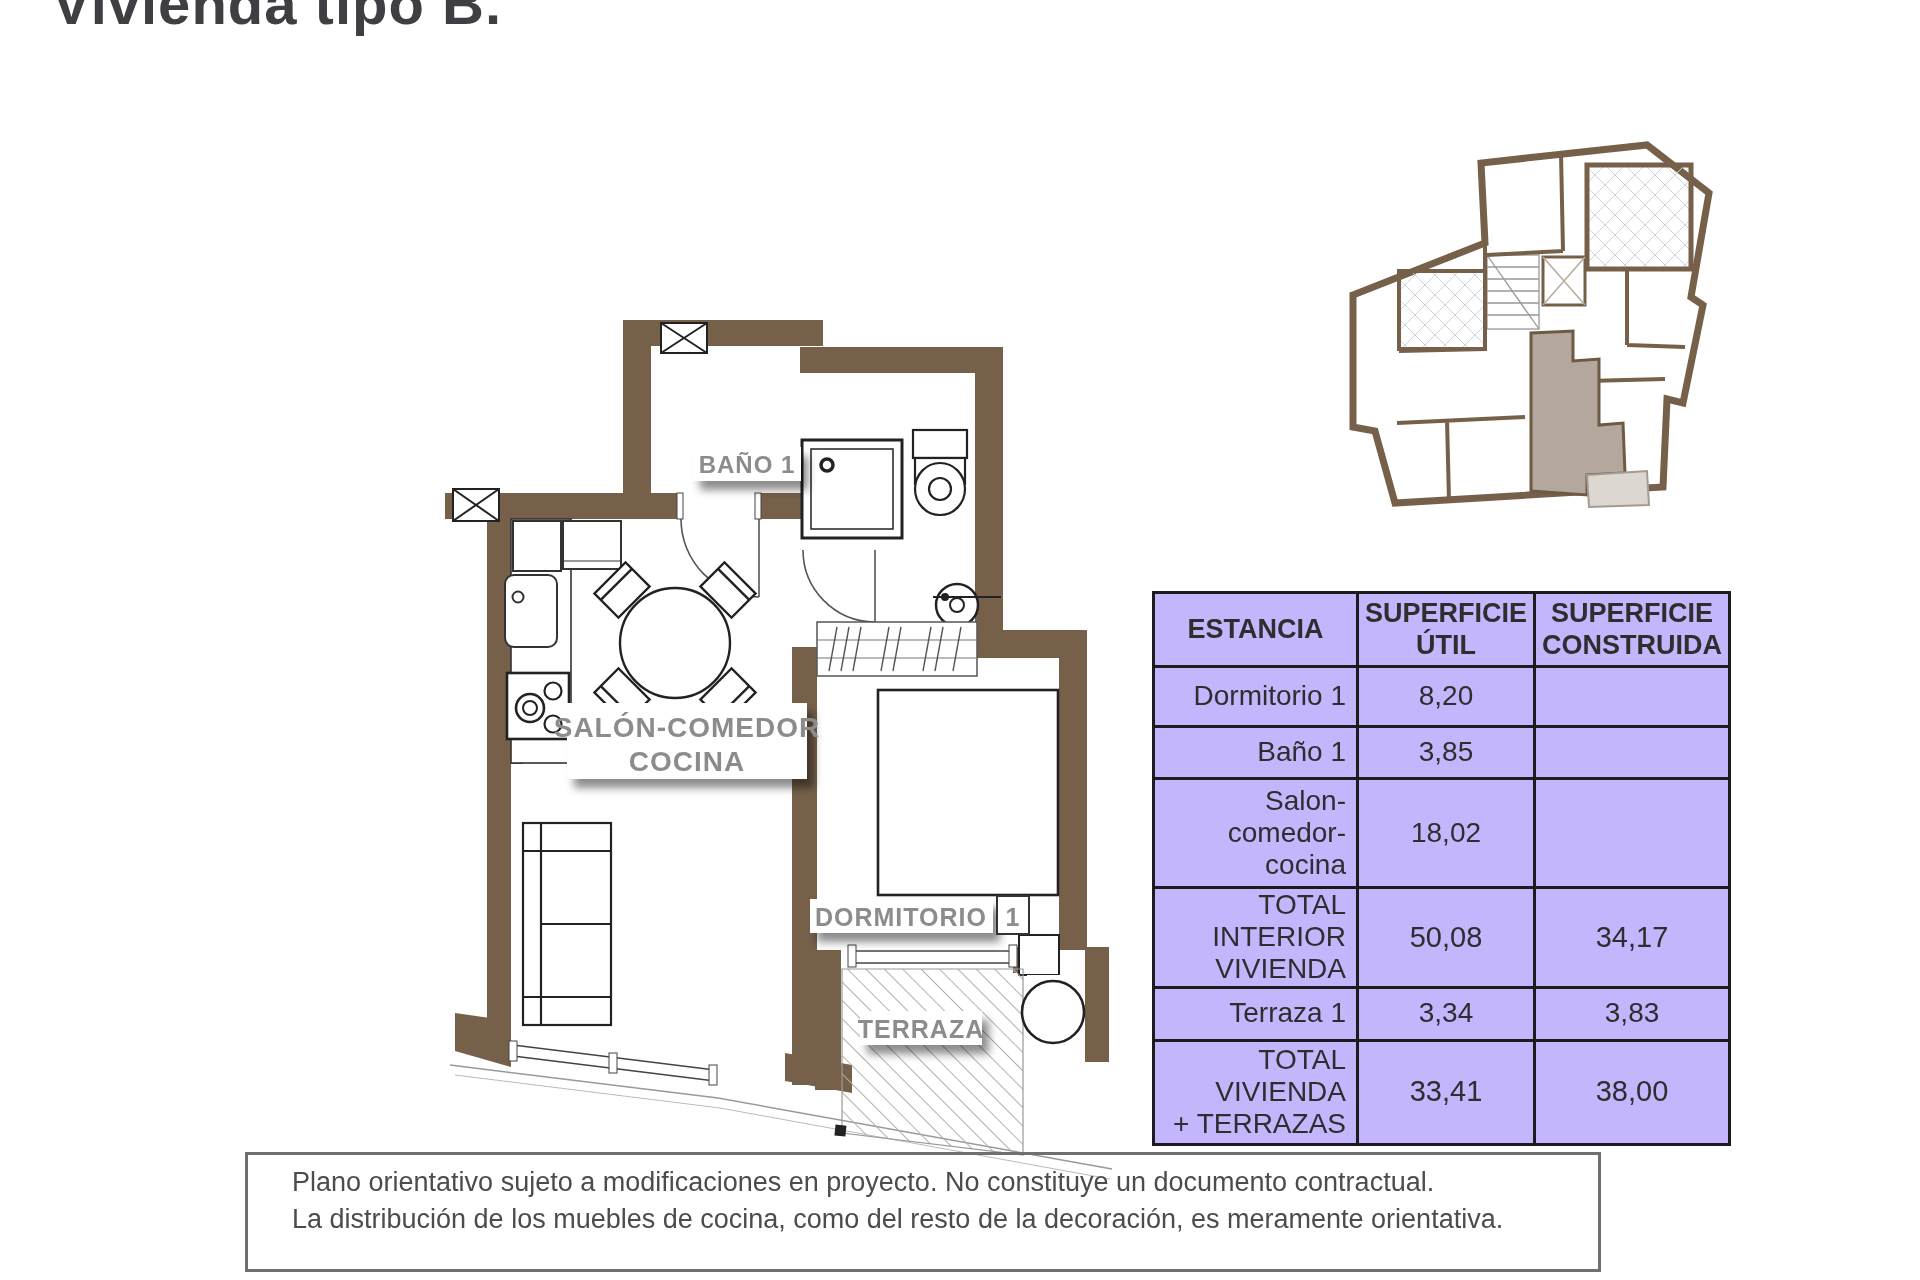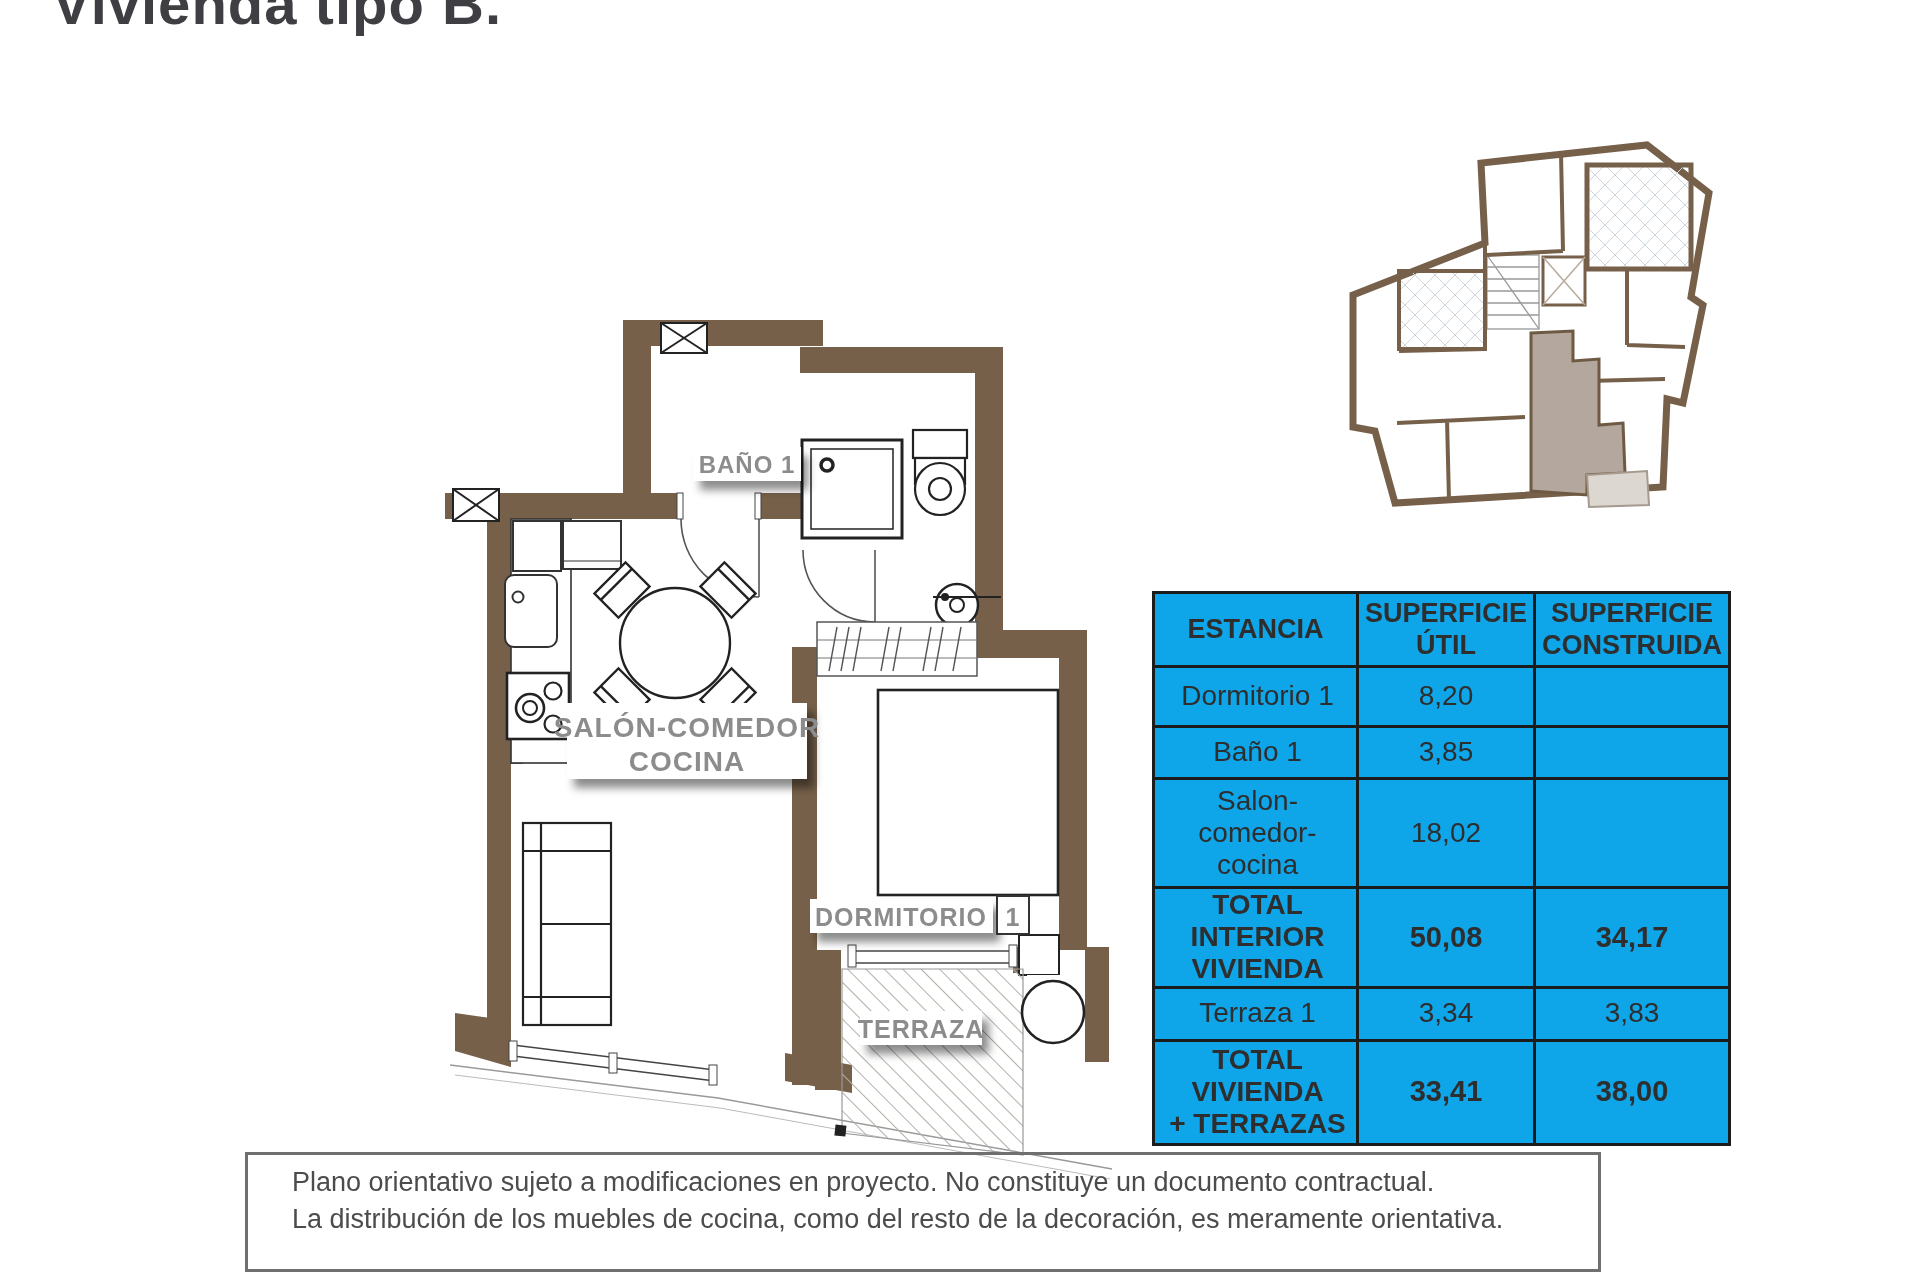--- a/index.html
+++ b/index.html
@@ -16,31 +16,31 @@
   #floorplan{position:absolute;left:355px;top:275px;}
   #keyplan{position:absolute;left:1335px;top:135px;}
   .plan-label{
     font-family:"Liberation Sans", sans-serif;
     font-weight:bold;fill:#8c8c8c;letter-spacing:1px;
   }
   
   #surface-table{
     position:absolute;left:1152px;top:591px;
     border-collapse:collapse;table-layout:fixed;
-    color:#2e2e2e;background:#0ea5e9;
+    color:#2e2e2e;background:#c4b5fd;
   }
   #surface-table td,#surface-table th{
     border:3px solid #1c1c1c;padding:0 10px 0 14px;vertical-align:middle;
     white-space:pre-line;line-height:1.15;
   }
   #surface-table th{font-size:27px;font-weight:bold;text-align:center;padding:0 6px;}
   #surface-table td.num{text-align:center;padding:0;}
-  #surface-table td.name{font-size:28px;text-align:center;}
+  #surface-table td.name{font-size:28px;text-align:right;}
   #surface-table td.num{font-size:28px;}
-  #surface-table tr.bold td{font-weight:bold;font-size:29px;}
+  #surface-table tr.bold td{font-weight:normal;font-size:29px;}
   #surface-table tr.bold td.name{font-size:28px;}
   tr.r-head{height:74px;}
   tr.r-sub{height:54px;}
   tr.r1{height:60px;} tr.r2{height:52px;} tr.r3{height:109px;}
   tr.r4{height:69px;} tr.r5{height:53px;} tr.r6{height:104px;}
   td.subcell{position:relative;font-weight:bold;font-size:29px;}
   td.subcell .sub-right{position:absolute;left:218px;top:50%;transform:translateY(-50%);}
   
   #footer-box{
     position:absolute;left:245px;top:1152px;width:1356px;height:120px;

